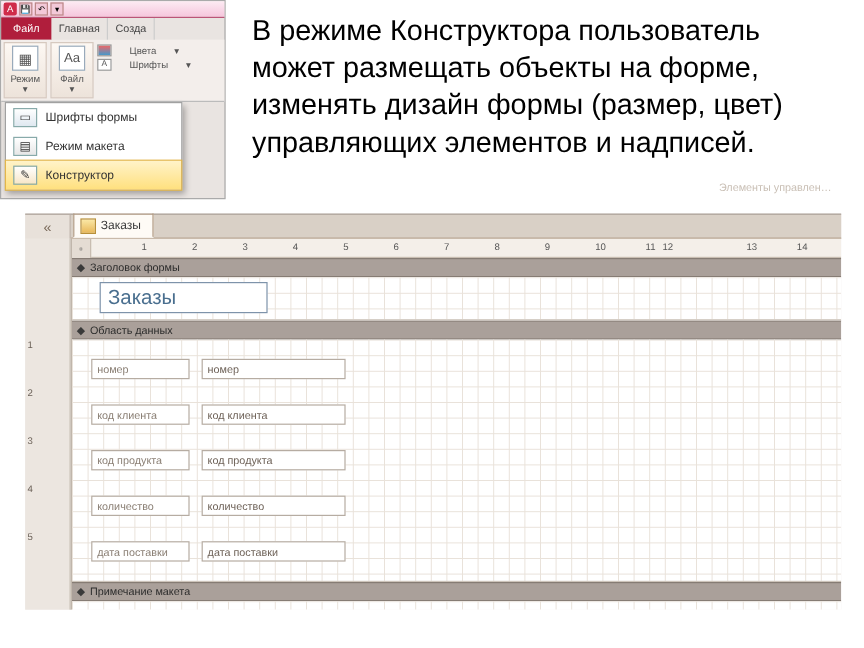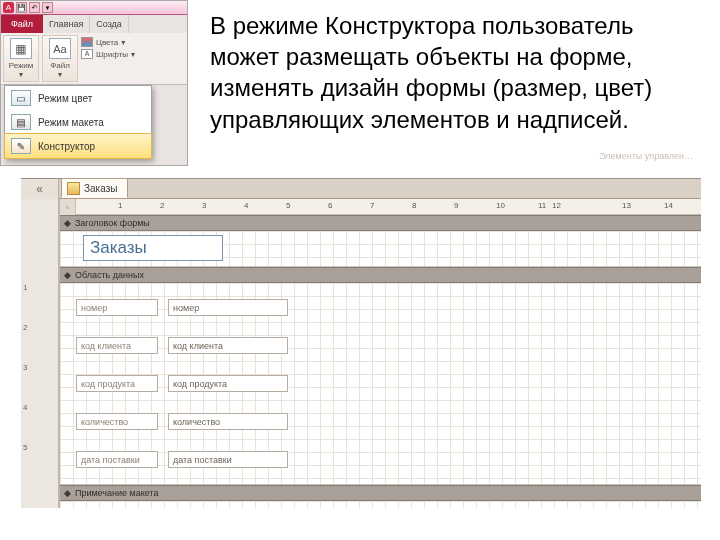--- a/index.html
+++ b/index.html
@@ -10,21 +10,21 @@
   .title-strip { height: 14px; background: linear-gradient(#fdebf3,#f5c6dc); border-bottom: 1px solid #b57; display:flex; align-items:center; padding-left:2px; gap:2px; }
   .title-strip .sq { width:11px; height:11px; background:#cf2c4a; color:#fff; font-size:8px; display:flex; align-items:center; justify-content:center; border-radius:2px; }
   .title-strip .mini { width:11px; height:11px; background:#f3c8d8; border:1px solid #b88; font-size:7px; display:flex; align-items:center; justify-content:center; }
   .tabs-strip { height:18px; display:flex; }
   .tab-file { width:42px; background:#b01e3c; color:#fff; display:flex; align-items:center; justify-content:center; font-size:9px; }
   .tab-reg { padding:0 6px; display:flex; align-items:center; font-size:9px; color:#444; background:#e9e4e1; border-right:1px solid #ccc; }
   .ribbon-body { height:52px; background:#f3eeeb; border-bottom:1px solid #bbb; display:flex; padding:2px; gap:3px; }
   .bigbtn { width:36px; display:flex; flex-direction:column; align-items:center; justify-content:flex-end; border:1px solid #d6c9bf; background:linear-gradient(#fdf8f3,#ede3da); font-size:8px; color:#555; padding:2px 0; }
   .bigbtn .ic { width:22px; height:22px; background:#fff; border:1px solid #9ab; display:flex; align-items:center; justify-content:center; font-size:12px; margin-bottom:2px; }
   .mini-col { flex:1; display:flex; flex-direction:column; gap:2px; padding-top:2px; }
-  .mini-row { display:flex; align-items:center; gap:3px; font-size:8px; color:#555; }
+  .mini-row { display:flex; align-items:center; gap:15px; font-size:8px; color:#555; }
   .mini-row .sw { width:12px; height:10px; border:1px solid #999; background:linear-gradient(#e66,#49c); }
   .dropdown { position:absolute; left:3px; top:84px; width:148px; background:#fff; border:1px solid #a1a1a1; box-shadow:2px 3px 5px rgba(0,0,0,.3); }
   .dd-item { display:flex; align-items:center; gap:7px; padding:4px 6px; font-size:10px; color:#333; }
   .dd-item.sel { background:linear-gradient(#fff3c9,#ffe07e); border:1px solid #e3b64a; margin:-1px; }
   .dd-ic { width:20px; height:16px; border:1px solid #8aa; background:#fff; display:flex; align-items:center; justify-content:center; font-size:10px; }
   .dd-ic.form { background:linear-gradient(#fff,#dfe8f0); }
   .dd-ic.layout { background:linear-gradient(#fff,#e6e6e6); }
   .dd-ic.ctor { background:linear-gradient(#fff,#f7e6c8); }
 
   
@@ -91,21 +91,21 @@
       <span>▾</span>
     </div>
     <div class="mini-col">
       <div class="mini-row"><span class="sw"></span><span>Цвета</span> ▾</div>
       <div class="mini-row"><span class="sw" style="background:#fff;font-size:7px;text-align:center">A</span><span>Шрифты</span> ▾</div>
     </div>
   </div>
   <div class="dropdown">
     <div class="dd-item">
       <div class="dd-ic form">▭</div>
-      <span>Режим цвет</span>
+      <span>Шрифты формы</span>
     </div>
     <div class="dd-item">
       <div class="dd-ic layout">▤</div>
       <span>Режим макета</span>
     </div>
     <div class="dd-item sel">
       <div class="dd-ic ctor">✎</div>
       <span>Конструктор</span>
     </div>
   </div>

